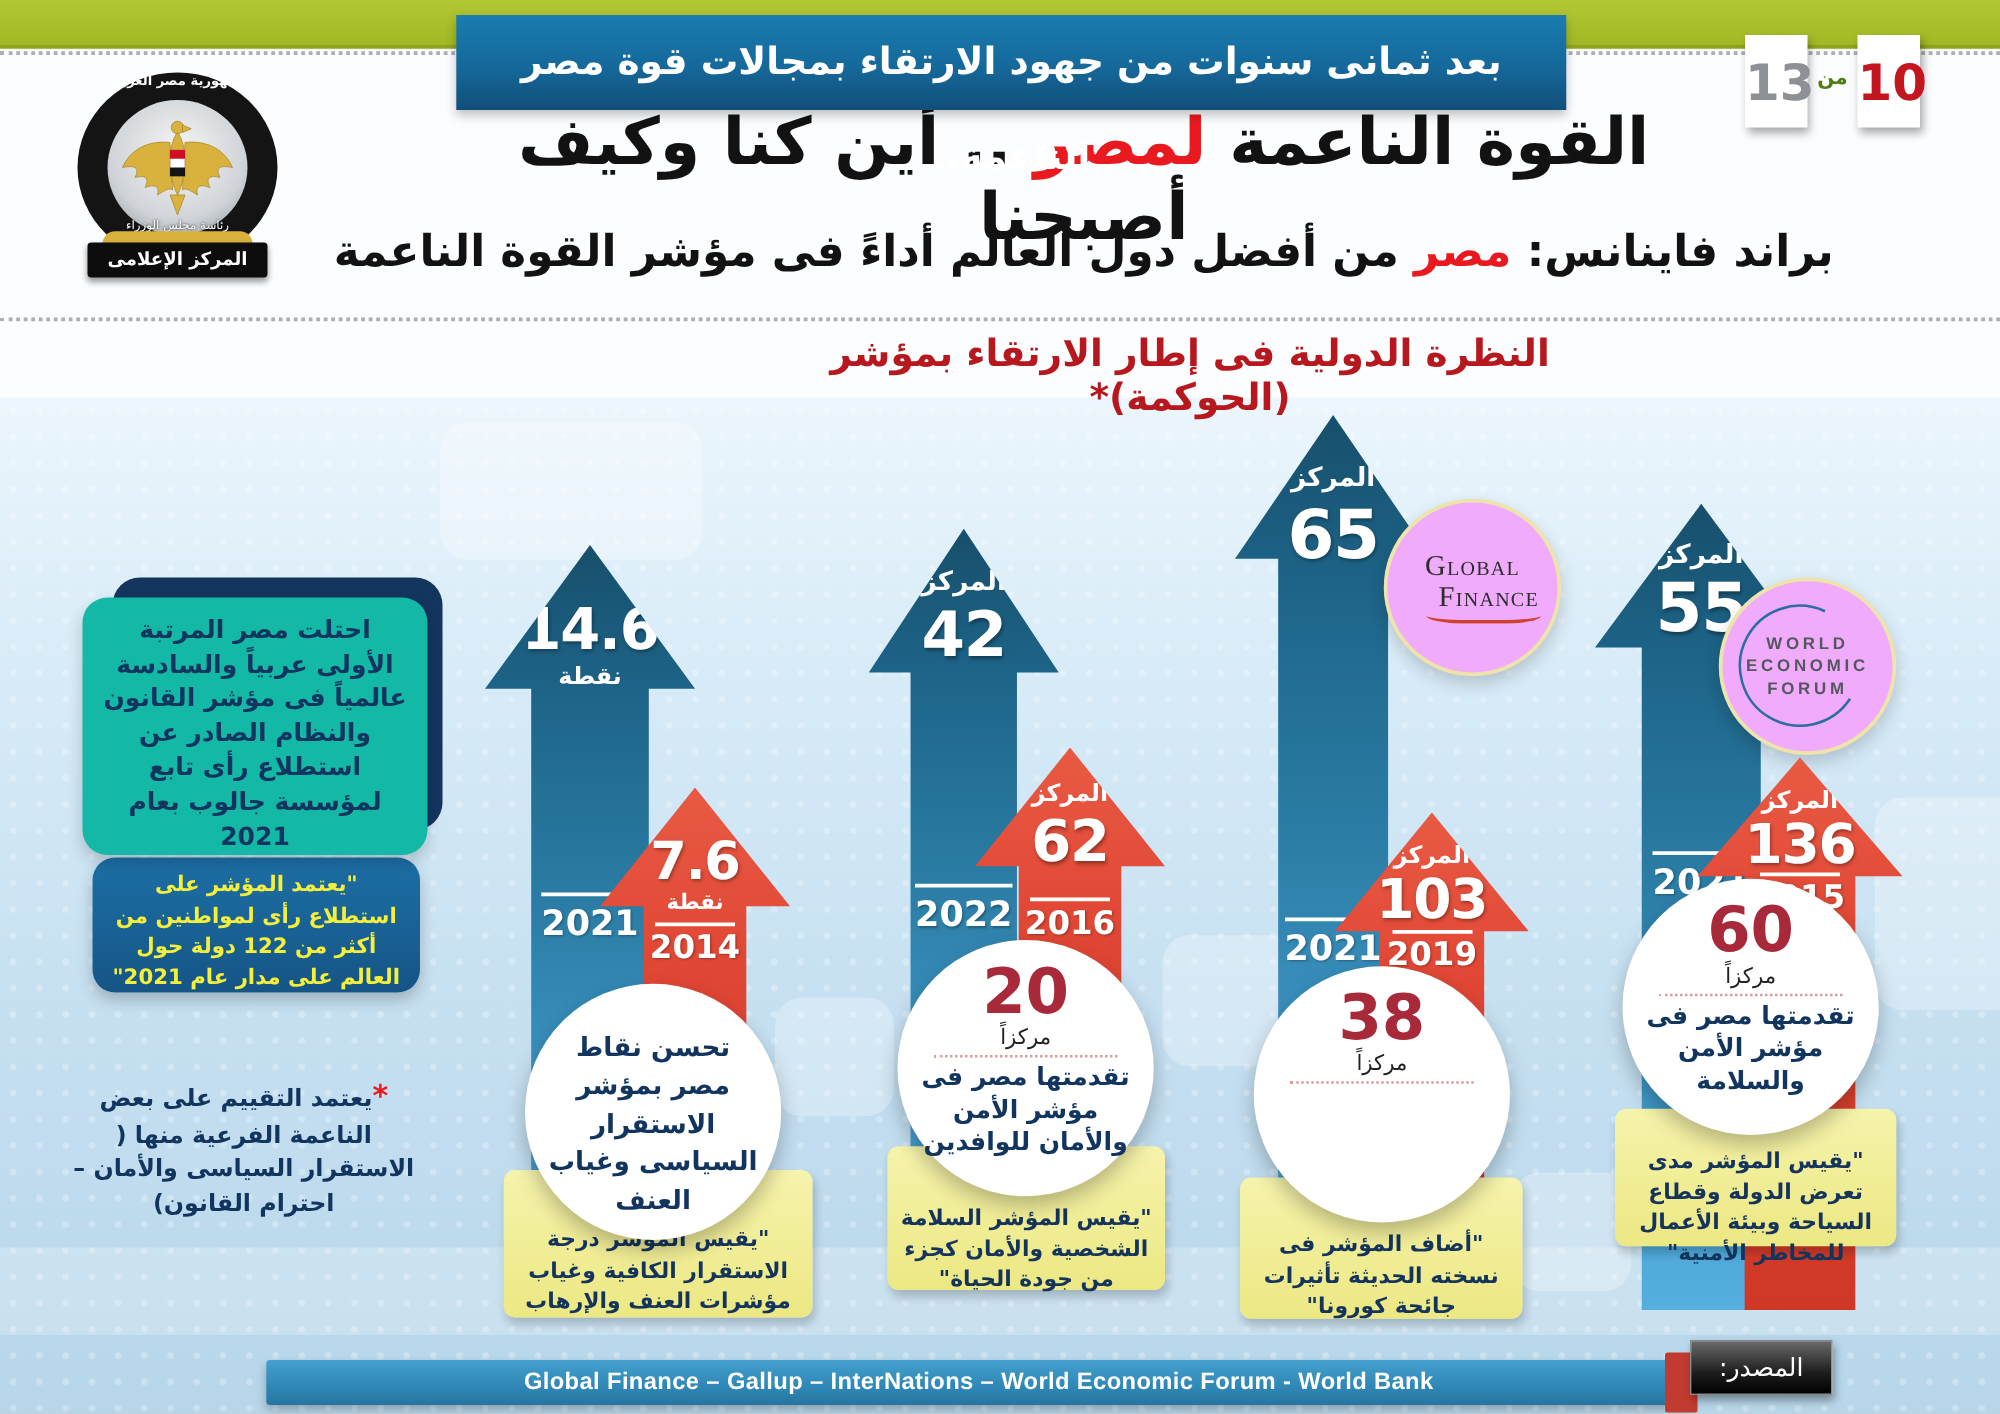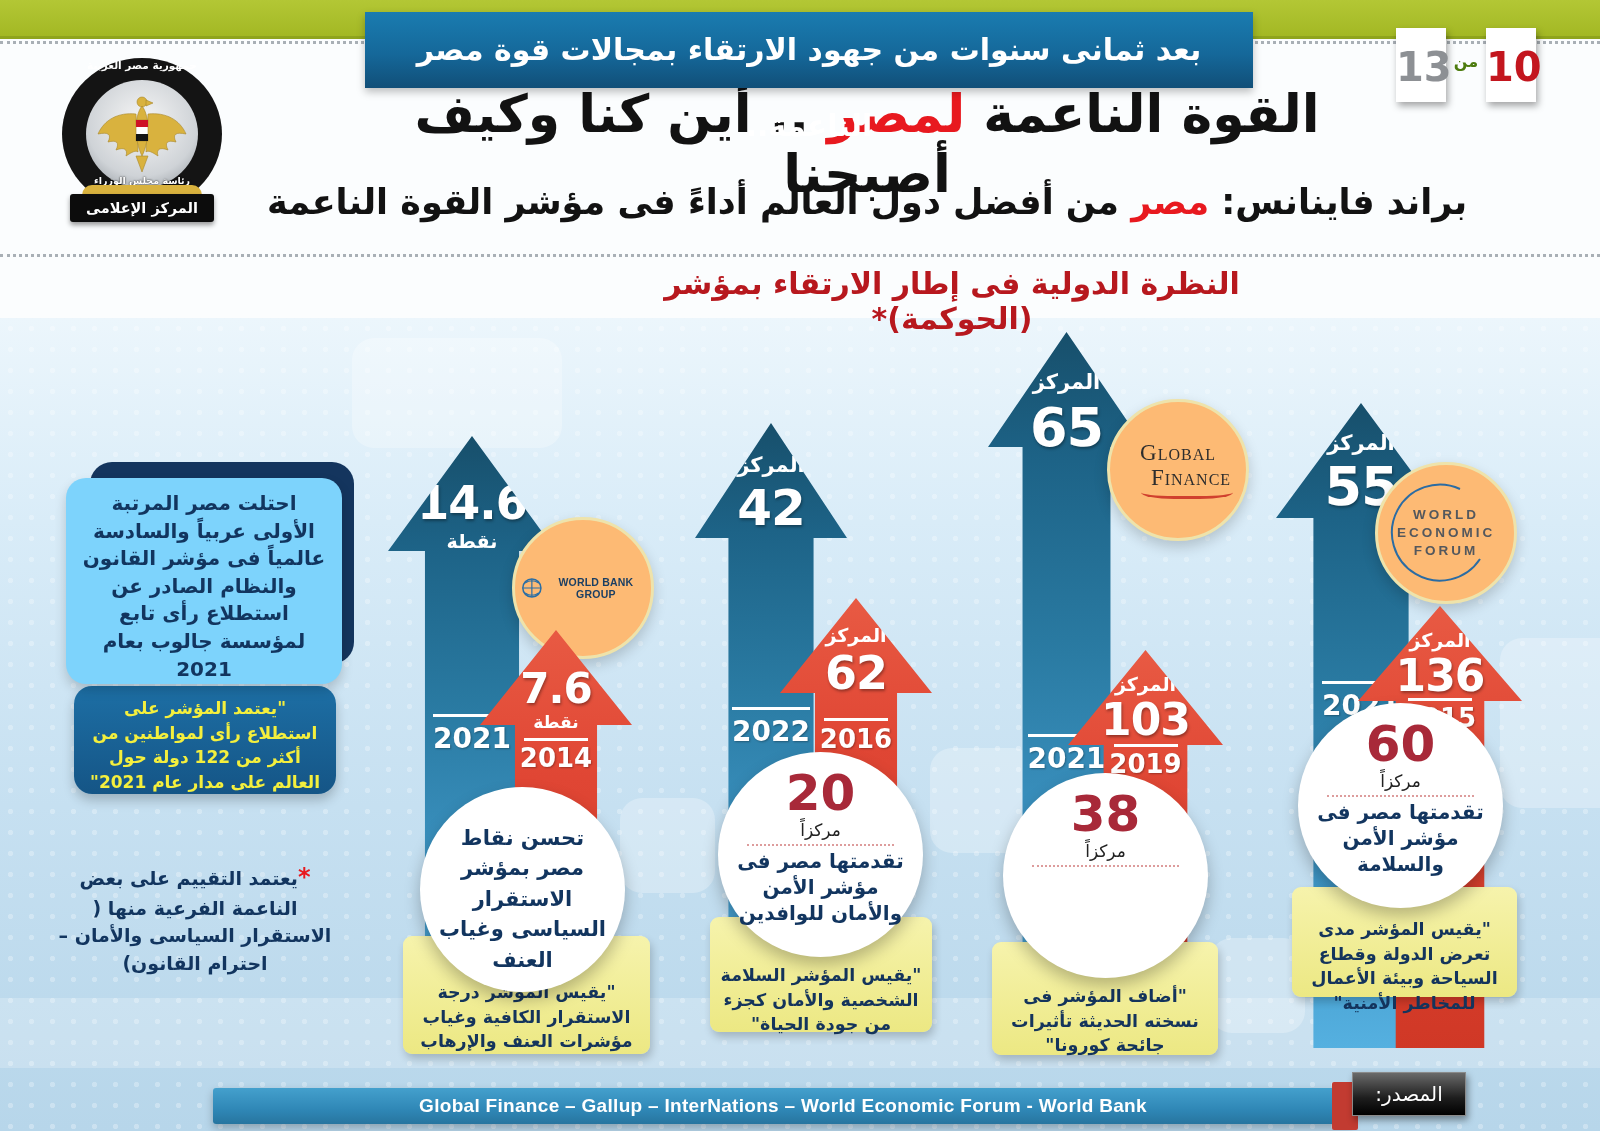--- a/index.html
+++ b/index.html
@@ -23,21 +23,21 @@
     box-shadow:2px 4px 7px rgba(0,0,0,.35);text-align:center;font-weight:bold;font-size:40px;line-height:78px;}
   .pcard.cur{left:1486px;color:#c3161e;}
   .pcard.tot{left:1396px;color:#8d9094;}
   .psep{position:absolute;left:1443px;top:52px;width:46px;z-index:4;text-align:center;
     color:#4d7c0f;font-size:16px;font-weight:bold;}
   
   .emblem{position:absolute;left:52px;top:52px;width:180px;height:178px;z-index:3;}
   .emblem .ring-top{position:absolute;top:7px;left:0;width:100%;text-align:center;
     color:#fff;font-size:10.5px;font-weight:bold;}
   .emblem .ring-bottom{position:absolute;top:123px;left:0;width:100%;text-align:center;
-    color:#fff;font-size:9.5px;font-weight:bold;text-shadow:0 0 2px #000;}
+    color:#fff;font-size:9.5px;font-weight:normal;text-shadow:0 0 2px #000;}
   .emblem .base{position:absolute;top:133px;left:30px;width:120px;height:20px;background:#d9b23e;border-radius:10px;}
   .emblem .ribbon{position:absolute;top:142px;left:18px;width:144px;height:28px;background:#0c0c0c;
     color:#fff;font-size:14.5px;font-weight:bold;text-align:center;line-height:28px;border-radius:3px;
     box-shadow:0 3px 5px rgba(0,0,0,.4);}
   
   .title{position:absolute;left:337px;top:84px;width:1060px;margin:0;text-align:center;
     font-size:52px;font-weight:bold;color:#121212;letter-spacing:-1px;}
   .title .red,.subtitle .red{color:#e8191f;}
   .subtitle{position:absolute;left:242px;top:182px;width:1250px;margin:0;text-align:center;
     font-size:35px;font-weight:bold;color:#121212;letter-spacing:-1px;}
@@ -47,21 +47,21 @@
   .canvas{position:absolute;left:0;top:318px;width:1600px;height:813px;
     background:linear-gradient(180deg,#ecf6fc 0%,#d9ecf8 25%,#c6e0f1 60%,#b7d6ea 100%);}
   .canvas .dotgrid{position:absolute;inset:0;
     background-image:radial-gradient(circle,rgba(255,255,255,.5) 2.3px,rgba(255,255,255,0) 3px);
     background-size:21px 21px;opacity:.55;}
   .tile{position:absolute;background:rgba(255,255,255,.28);border-radius:22px;}
   
   .card-shadow{position:absolute;left:90px;top:462px;width:264px;height:202px;
     background:#14355e;border-radius:22px;z-index:3;}
   .white-card{position:absolute;left:66px;top:478px;width:252px;height:182px;
-    background:#7dd3fc;border-radius:20px;z-index:4;padding:12px;
+    background:#14b8a6;border-radius:20px;z-index:4;padding:12px;
     color:#12355f;font-weight:bold;font-size:20px;line-height:1.38;text-align:center;
     box-shadow:0 6px 12px rgba(0,0,0,.18);}
   .blue-card{position:absolute;left:74px;top:686px;width:238px;height:88px;
     background:linear-gradient(180deg,#1d6fa5,#155586);border-radius:18px;z-index:3;padding:10px 12px;
     color:#f4ef3d;font-weight:bold;font-size:17px;line-height:1.45;text-align:center;
     box-shadow:0 6px 12px rgba(0,0,0,.22);}
   .footnote{position:absolute;left:50px;top:860px;width:290px;z-index:3;
     color:#12355f;font-weight:bold;font-size:19px;line-height:1.45;text-align:center;}
   .footnote .star{color:#e8191f;font-size:24px;}
   
@@ -72,21 +72,21 @@
   .arrow.red{clip-path:polygon(50% 0,100% 95px,77% 95px,77% 100%,23% 100%,23% 95px,0 95px);
     background:linear-gradient(180deg,#e85a43 0%,#e04634 35%,#d03826 100%);z-index:5;}
   .arrow>div{position:absolute;left:0;width:100%;text-align:center;color:#fff;font-weight:bold;}
   .a-label{font-size:21px;}
   .a-num{font-size:50px;letter-spacing:-1px;text-shadow:1px 2px 3px rgba(0,0,0,.35);}
   .a-num.small{font-size:46px;}
   .a-unit{font-size:19px;}
   .a-line{left:50% !important;transform:translateX(-50%);width:78px !important;height:3px;background:#fff;}
   .a-year{font-size:28px;text-shadow:1px 1px 2px rgba(0,0,0,.3);}
   
-  .logo-circle{position:absolute;width:136px;height:136px;border-radius:50%;background:#fdba74;
+  .logo-circle{position:absolute;width:136px;height:136px;border-radius:50%;background:#f0abfc;
     border:3px solid #eee3ab;z-index:4;box-shadow:0 6px 14px rgba(0,0,0,.18);
     display:flex;flex-direction:column;align-items:center;justify-content:center;text-align:center;}
   .wb-row{display:flex;align-items:center;gap:4px;padding:0 6px;}
   .wb-text{font-size:10.5px;font-weight:bold;color:#1b3f63;letter-spacing:.2px;}
   .gf-line{font-family:"Liberation Serif","DejaVu Serif",serif;font-variant:small-caps;
     font-size:23px;color:#2d2d2d;line-height:1.05;letter-spacing:1px;}
   .gf2{margin-left:26px;}
   .gf-swoosh{width:92px;height:10px;border-bottom:3px solid #d0402e;border-radius:50%/9px;
     margin-top:-4px;margin-left:18px;}
   .wef-line{font-family:"Liberation Sans","DejaVu Sans",sans-serif;font-size:13.5px;
@@ -176,29 +176,20 @@
   <div class="white-card" dir="rtl">احتلت مصر المرتبة الأولى عربياً والسادسة عالمياً فى مؤشر القانون والنظام الصادر عن استطلاع رأى تابع لمؤسسة جالوب بعام 2021</div>
   <div class="blue-card" dir="rtl">"يعتمد المؤشر على استطلاع رأى لمواطنين من أكثر من 122 دولة حول العالم على مدار عام 2021"</div>
   <div class="footnote" dir="rtl"><span class="star">*</span><span>يعتمد التقييم على بعض الناعمة الفرعية منها ( الاستقرار السياسى والأمان – احترام القانون)</span></div>
 
   <div class="arrow blue" style="left:388px;top:436px;width:168px;height:614px;">
     <div class="a-num small" style="top:40px;">14.6</div>
     <div class="a-unit" style="top:94px;">نقطة</div>
     <div class="a-line" style="top:278px;"></div>
     <div class="a-year" style="top:286px;">2021</div>
   </div>
-  <div class="logo-circle" style="left:512px;top:517px;">
-    <div class="wb-row">
-      <svg width="26" height="26" viewBox="0 0 24 24">
-        <circle cx="12" cy="12" r="10" fill="none" stroke="#2a6ea5" stroke-width="1.7"></circle>
-        <path d="M2 12 H22 M12 2 V22 M4.5 6.5 A13 13 0 0 1 19.5 6.5 M4.5 17.5 A13 13 0 0 0 19.5 17.5" fill="none" stroke="#2a6ea5" stroke-width="1.3"></path>
-      </svg>
-      <span class="wb-text latin">WORLD BANK GROUP</span>
-    </div>
-  </div>
   <div class="arrow red" style="left:480px;top:630px;width:152px;height:420px;">
     <div class="a-num small" style="top:34px;font-size:42px;">7.6</div>
     <div class="a-unit" style="top:82px;font-size:17px;">نقطة</div>
     <div class="a-line" style="top:108px;width:64px !important;"></div>
     <div class="a-year" style="top:113px;font-size:26px;">2014</div>
   </div>
   <div class="info-circle" style="left:420px;top:787px;" dir="rtl">
     <div class="ic-text only">تحسن نقاط مصر بمؤشر الاستقرار السياسى وغياب العنف</div>
   </div>
   <div class="ynote" style="left:403px;top:936px;width:247px;height:118px;padding:44px 10px 8px;box-sizing:border-box;" dir="rtl">"يقيس المؤشر درجة الاستقرار الكافية وغياب مؤشرات العنف والإرهاب</div>

